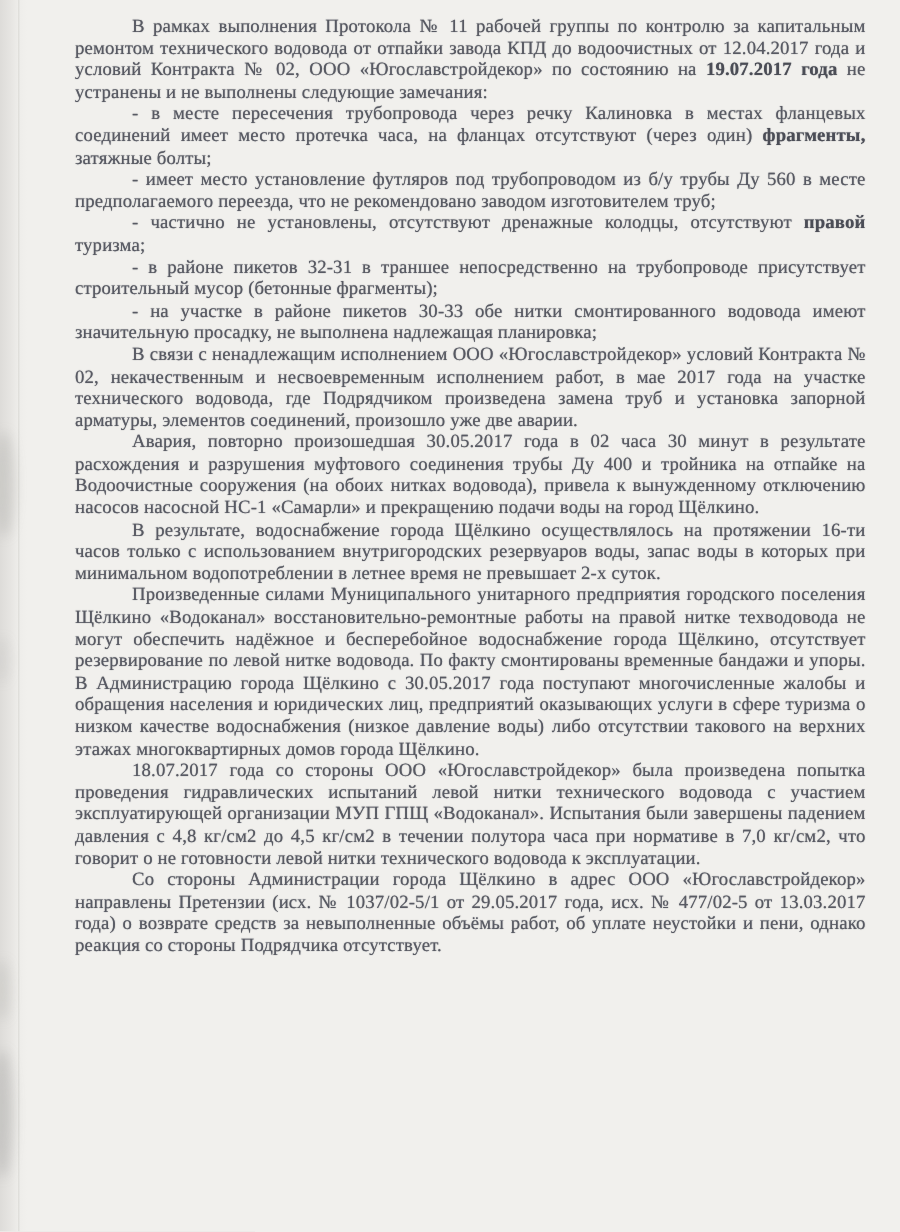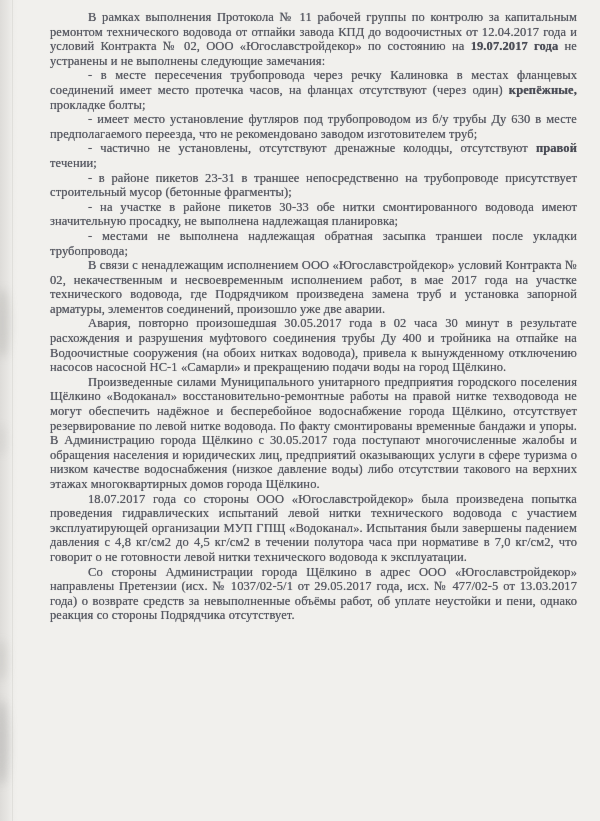--- a/index.html
+++ b/index.html
@@ -70,25 +70,25 @@
 
 <div class="page">
   <div class="edge-strip"></div>
   <div class="edge-line"></div>
   <div class="smudge s1"></div>
   <div class="smudge s2"></div>
   <div class="smudge s3"></div>
   <div class="smudge s4"></div>
   <div class="content">
       <p><span>В рамках выполнения Протокола № 11 рабочей группы по контролю за капитальным ремонтом технического водовода от отпайки завода КПД до водоочистных от 12.04.2017 года и условий Контракта № 02, ООО «Югославстройдекор» по состоянию на </span><span class="bold">19.07.2017 года</span><span> не устранены и не выполнены следующие замечания:</span></p>
-      <p><span>- в месте пересечения трубопровода через речку Калиновка в местах фланцевых соединений имеет место протечка часов, на фланцах отсутствуют (через один) </span><span class="bold">крепёжные,</span><span> прокладке болты;</span></p>
-      <p><span>- имеет место установление футляров под трубопроводом из б/у трубы Ду 630 в месте предполагаемого переезда, что не рекомендовано заводом изготовителем труб;</span></p>
-      <p><span>- частично не установлены, отсутствуют дренажные колодцы, отсутствуют </span><span class="bold">правой</span><span> течении;</span></p>
-      <p><span>- в районе пикетов 23-31 в траншее непосредственно на трубопроводе присутствует строительный мусор (бетонные фрагменты);</span></p>
+      <p><span>- в месте пересечения трубопровода через речку Калиновка в местах фланцевых соединений имеет место протечка часа, на фланцах отсутствуют (через один) </span><span class="bold">фрагменты,</span><span> затяжные болты;</span></p>
+      <p><span>- имеет место установление футляров под трубопроводом из б/у трубы Ду 560 в месте предполагаемого переезда, что не рекомендовано заводом изготовителем труб;</span></p>
+      <p><span>- частично не установлены, отсутствуют дренажные колодцы, отсутствуют </span><span class="bold">правой</span><span> туризма;</span></p>
+      <p><span>- в районе пикетов 32-31 в траншее непосредственно на трубопроводе присутствует строительный мусор (бетонные фрагменты);</span></p>
       <p><span>- на участке в районе пикетов 30-33 обе нитки смонтированного водовода имеют значительную просадку, не выполнена надлежащая планировка;</span></p>
-      <p><span>- местами не выполнена надлежащая обратная засыпка траншеи после укладки трубопровода;</span></p>
       <p><span>В связи с ненадлежащим исполнением ООО «Югославстройдекор» условий Контракта № 02, некачественным и несвоевременным исполнением работ, в мае 2017 года на участке технического водовода, где Подрядчиком произведена замена труб и установка запорной арматуры, элементов соединений, произошло уже две аварии.</span></p>
       <p><span>Авария, повторно произошедшая 30.05.2017 года в 02 часа 30 минут в результате расхождения и разрушения муфтового соединения трубы Ду 400 и тройника на отпайке на Водоочистные сооружения (на обоих нитках водовода), привела к вынужденному отключению насосов насосной НС-1 «Самарли» и прекращению подачи воды на город Щёлкино.</span></p>
+      <p><span>В результате, водоснабжение города Щёлкино осуществлялось на протяжении 16-ти часов только с использованием внутригородских резервуаров воды, запас воды в которых при минимальном водопотреблении в летнее время не превышает 2-х суток.</span></p>
       <p><span>Произведенные силами Муниципального унитарного предприятия городского поселения Щёлкино «Водоканал» восстановительно-ремонтные работы на правой нитке техводовода не могут обеспечить надёжное и бесперебойное водоснабжение города Щёлкино, отсутствует резервирование по левой нитке водовода. По факту смонтированы временные бандажи и упоры. В Администрацию города Щёлкино с 30.05.2017 года поступают многочисленные жалобы и обращения населения и юридических лиц, предприятий оказывающих услуги в сфере туризма о низком качестве водоснабжения (низкое давление воды) либо отсутствии такового на верхних этажах многоквартирных домов города Щёлкино.</span></p>
       <p><span>18.07.2017 года со стороны ООО «Югославстройдекор» была произведена попытка проведения гидравлических испытаний левой нитки технического водовода с участием эксплуатирующей организации МУП ГПЩ «Водоканал». Испытания были завершены падением давления с 4,8 кг/см2 до 4,5 кг/см2 в течении полутора часа при нормативе в 7,0 кг/см2, что говорит о не готовности левой нитки технического водовода к эксплуатации.</span></p>
       <p><span>Со стороны Администрации города Щёлкино в адрес ООО «Югославстройдекор» направлены Претензии (исх. № 1037/02-5/1 от 29.05.2017 года, исх. № 477/02-5 от 13.03.2017 года) о возврате средств за невыполненные объёмы работ, об уплате неустойки и пени, однако реакция со стороны Подрядчика отсутствует.</span></p>
     </div>
 </div>
 
 </body></html>

